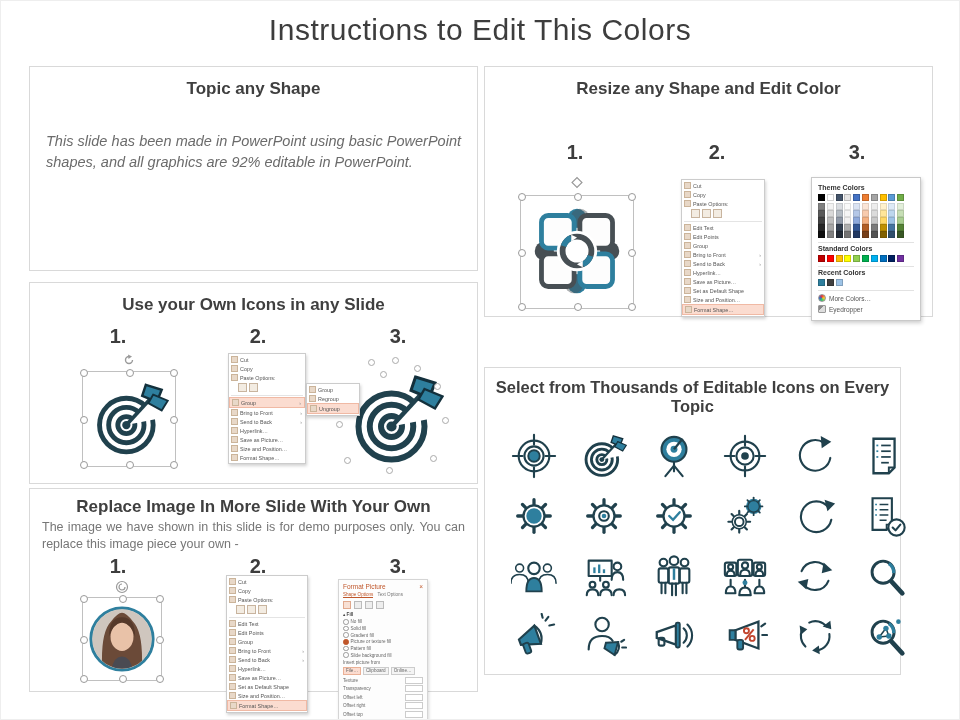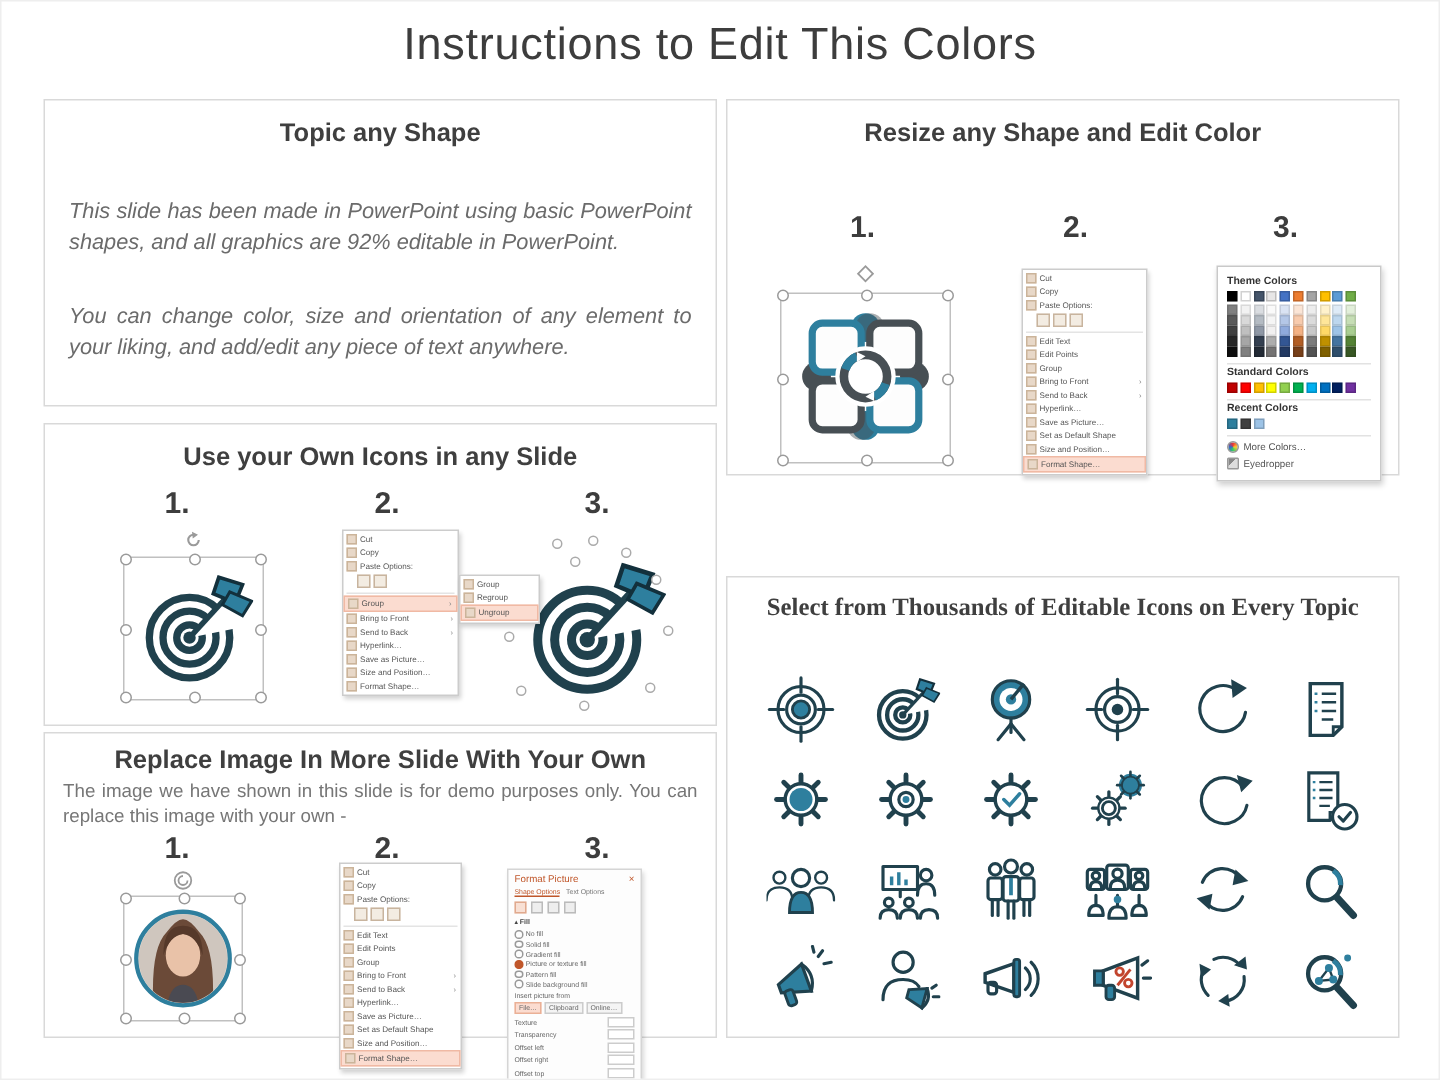--- a/index.html
+++ b/index.html
@@ -10,21 +10,21 @@
   }
   .page-title{
     position:absolute;top:12px;left:0;width:100%;text-align:center;
     font-size:30px;color:#3d3d3d;letter-spacing:.5px;
   }
   .panel{position:absolute;background:#fff;border:1px solid #d9d9d9;box-sizing:border-box;}
   #panel-edit   {left:28px;top:65px;width:449px;height:205px;}
   #panel-own    {left:28px;top:281px;width:449px;height:202px;}
   #panel-replace{left:28px;top:487px;width:449px;height:204px;}
   #panel-resize {left:483px;top:65px;width:449px;height:251px;}
-  #panel-lib    {left:483px;top:383px;width:449px;height:308px;font-family:Liberation Serif, serif;}
+  #panel-lib    {left:483px;top:366px;width:417px;height:308px;}
   .panel-title{
     text-align:center;font-size:17px;font-weight:700;color:#3f3f3f;margin-top:12px;
   }
   .body-para{
     font-style:italic;color:#6b6b6b;font-size:14.5px;line-height:1.45;
     text-align:justify;margin:0 16px;
   }
   #panel-edit .body-para.p1{margin-top:32px;}
   #panel-edit .body-para.p2{margin-top:28px;}
   .sub-note{
@@ -159,21 +159,20 @@
         </g>
     </symbol>
   </defs>
 </svg>
 
 <div class="page-title">Instructions to Edit This Colors</div>
 
 <div class="panel" id="panel-edit">
   <div class="panel-title">Topic any Shape</div>
   <p class="body-para p1">This slide has been made in PowerPoint using basic PowerPoint shapes, and all graphics are 92% editable in PowerPoint.</p>
-  <p class="body-para p2">You can change color, size and orientation of any element to your liking, and add/edit any piece of text anywhere.</p>
 </div>
 
 <div class="panel" id="panel-own">
   <div class="panel-title">Use your Own Icons in any Slide</div>
   <span class="step-num" style="left:88px;top:42px">1.</span>
   <span class="step-num" style="left:228px;top:42px">2.</span>
   <span class="step-num" style="left:368px;top:42px">3.</span>
 
   <div class="selbox" style="left:52px;top:88px;width:92px;height:94px">
     <span class="hdl tl"></span>
@@ -271,21 +270,21 @@
     <span class="free-hdl" style="left:6px;top:64px"></span>
       <span class="free-hdl" style="left:112px;top:60px"></span>
     <span class="free-hdl" style="left:14px;top:100px"></span>
       <span class="free-hdl" style="left:100px;top:98px"></span>
     <span class="free-hdl" style="left:56px;top:110px"></span>
   </div>
 </div>
 
 <div class="panel" id="panel-replace">
   <div class="panel-title" style="margin-top:8px">Replace Image In More Slide With Your Own</div>
-  <p class="sub-note">The image we have shown in this slide is for demo purposes only. You can replace this image with your own -</p>
+  <p class="sub-note">The image we have shown in this slide is for demo purposes only. You can replace this image piece your own -</p>
   <span class="step-num" style="left:88px;top:66px">1.</span>
   <span class="step-num" style="left:228px;top:66px">2.</span>
   <span class="step-num" style="left:368px;top:66px">3.</span>
 
   <div class="selbox" style="left:52px;top:108px;width:78px;height:82px">
     <span class="hdl tl"></span>
       <span class="hdl tc"></span>
       <span class="hdl tr"></span>
     <span class="hdl ml"></span>
       <span class="hdl mr"></span>

